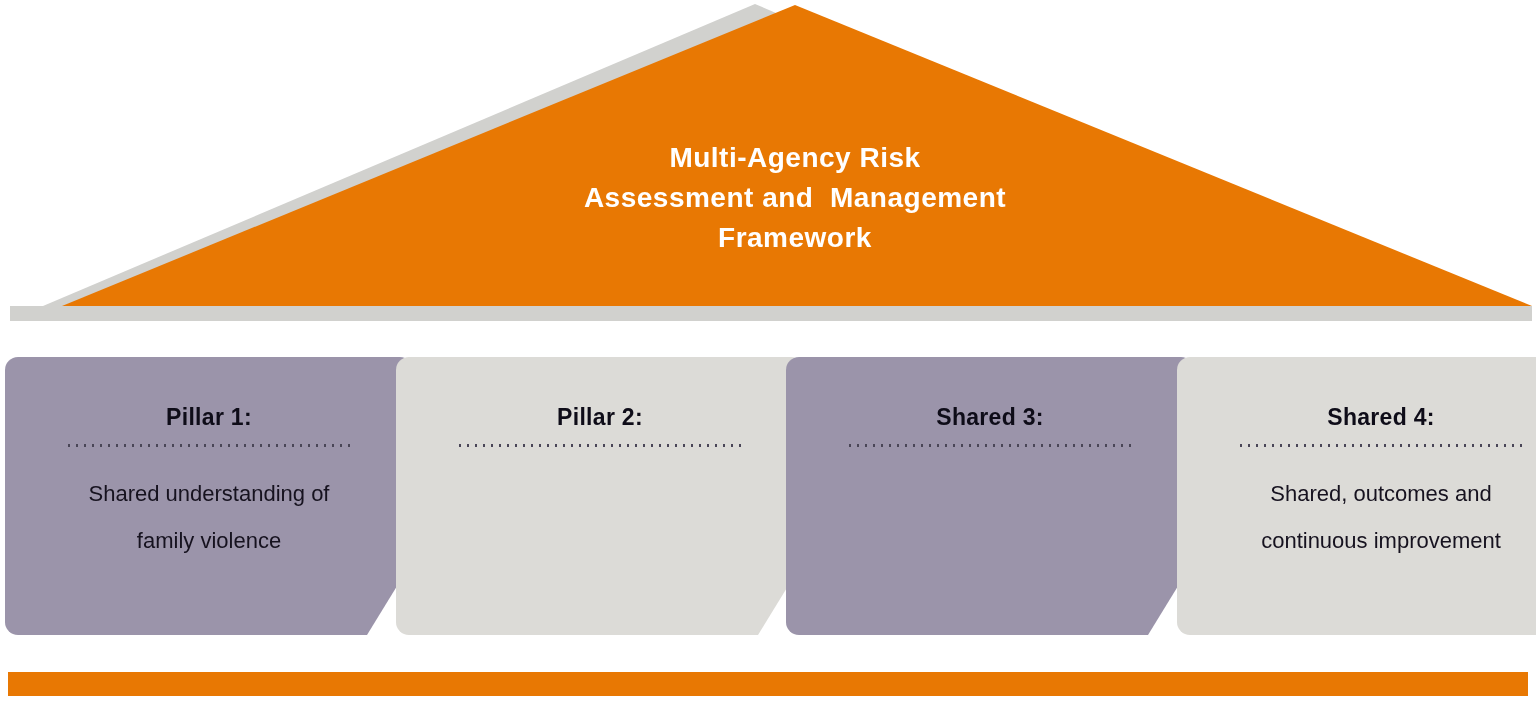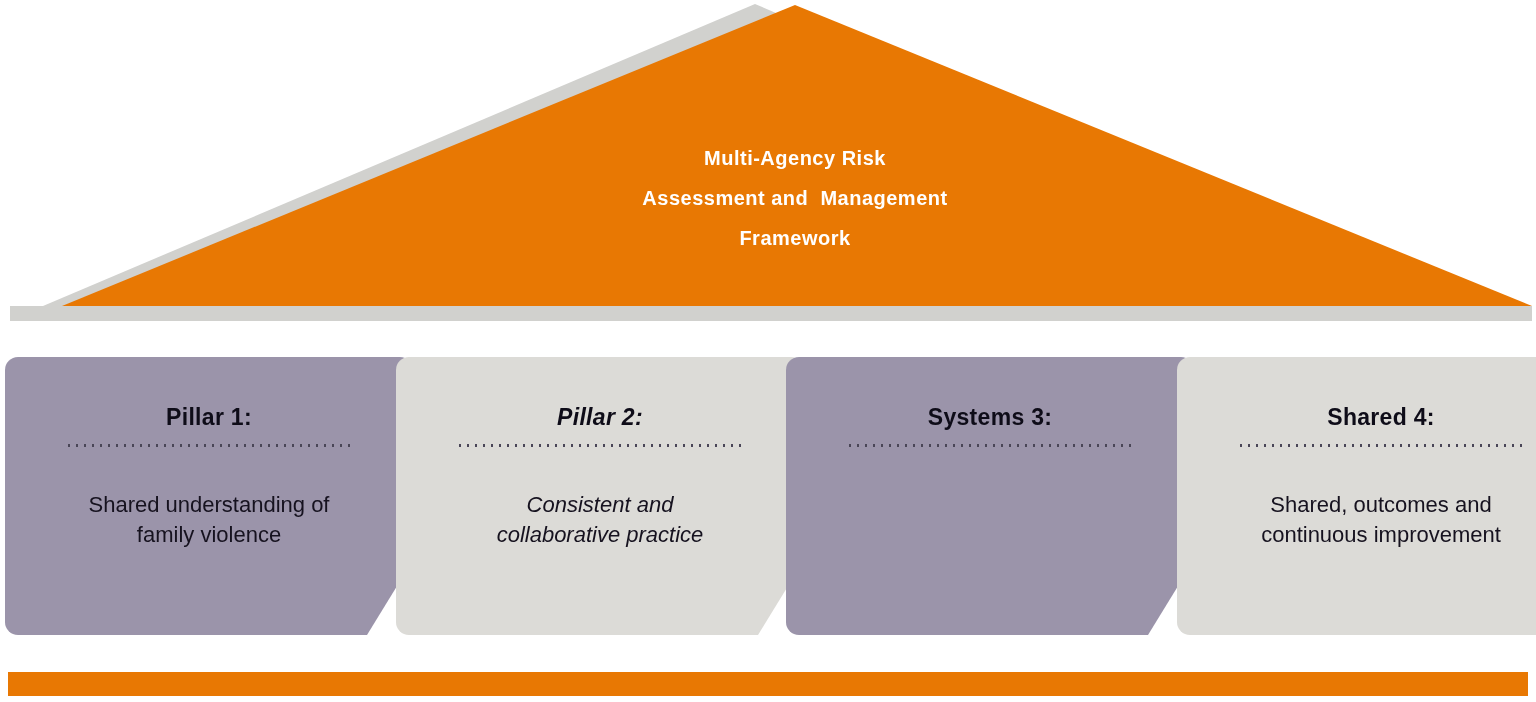--- a/index.html
+++ b/index.html
@@ -12,48 +12,48 @@
   *{box-sizing:border-box;margin:0;padding:0;}
   html,body{width:1536px;height:702px;overflow:hidden;background:#ffffff;
     font-family:"Liberation Sans","DejaVu Sans",sans-serif;}
   .stage{position:relative;width:1536px;height:702px;background:#ffffff;}
 
   
   .roof-svg{position:absolute;left:0;top:0;width:1536px;height:330px;display:block;}
   .roof-title{
     position:absolute;left:395px;top:138px;width:800px;
     text-align:center;color:#ffffff;font-weight:bold;
-    font-size:20px;line-height:40px;letter-spacing:0.5px;
+    font-size:28px;line-height:40px;letter-spacing:0.5px;
     white-space:pre-wrap;
   }
 
   
   .pillars{position:absolute;left:0;top:357px;width:1536px;height:278px;}
   .pillar{
     position:absolute;top:0;width:408px;height:278px;
     clip-path:polygon(0 0,100% 0,100% calc(100% - 75px),calc(100% - 46px) 100%,0 100%);
     border-radius:13px;
   }
   .pillar.purple{background:var(--purple);}
   .pillar.gray{background:var(--lightgray);}
   .pillar-1{left:5px;}
-  .pillar-2{left:396px;font-style:italic;}
+  .pillar-2{left:396px;}
   .pillar-3{left:786px;}
   .pillar-4{left:1177px;}
   .pillar-label{
     padding-top:47px;text-align:center;
     font-size:23px;font-weight:bold;color:#0e0c18;letter-spacing:0.3px;
   }
   .pillar-divider{
     width:282px;height:3px;margin:13px auto 0 auto;
     background:repeating-linear-gradient(to right,#4A4657 0 2px,transparent 2px 8px);
   }
   .pillar-desc{
-    margin-top:43px;text-align:center;
-    font-size:22px;line-height:30px;color:var(--textdark);
+    margin-top:23px;text-align:center;
+    font-size:22px;line-height:47px;color:var(--textdark);
     white-space:pre-line;
   }
 
   
   .base-bar{
     position:absolute;left:8px;top:672px;width:1520px;height:24px;
     background:var(--orange);
   }
 </style>
 </head>
@@ -76,26 +76,24 @@
     <div class="pillar pillar-1 purple">
       <div class="pillar-label">Pillar 1:</div>
       <div class="pillar-divider"></div>
       <div class="pillar-desc">Shared understanding of
 family violence</div>
     </div>
 
     <div class="pillar pillar-2 gray">
       <div class="pillar-label">Pillar 2:</div>
       <div class="pillar-divider"></div>
-      <div class="pillar-desc">Consistent and
-collaborative practice</div>
     </div>
 
     <div class="pillar pillar-3 purple">
-      <div class="pillar-label">Systems 3:</div>
+      <div class="pillar-label">Shared 3:</div>
       <div class="pillar-divider"></div>
     </div>
 
     <div class="pillar pillar-4 gray">
       <div class="pillar-label">Shared 4:</div>
       <div class="pillar-divider"></div>
       <div class="pillar-desc">Shared, outcomes and
 continuous improvement</div>
     </div>
 

